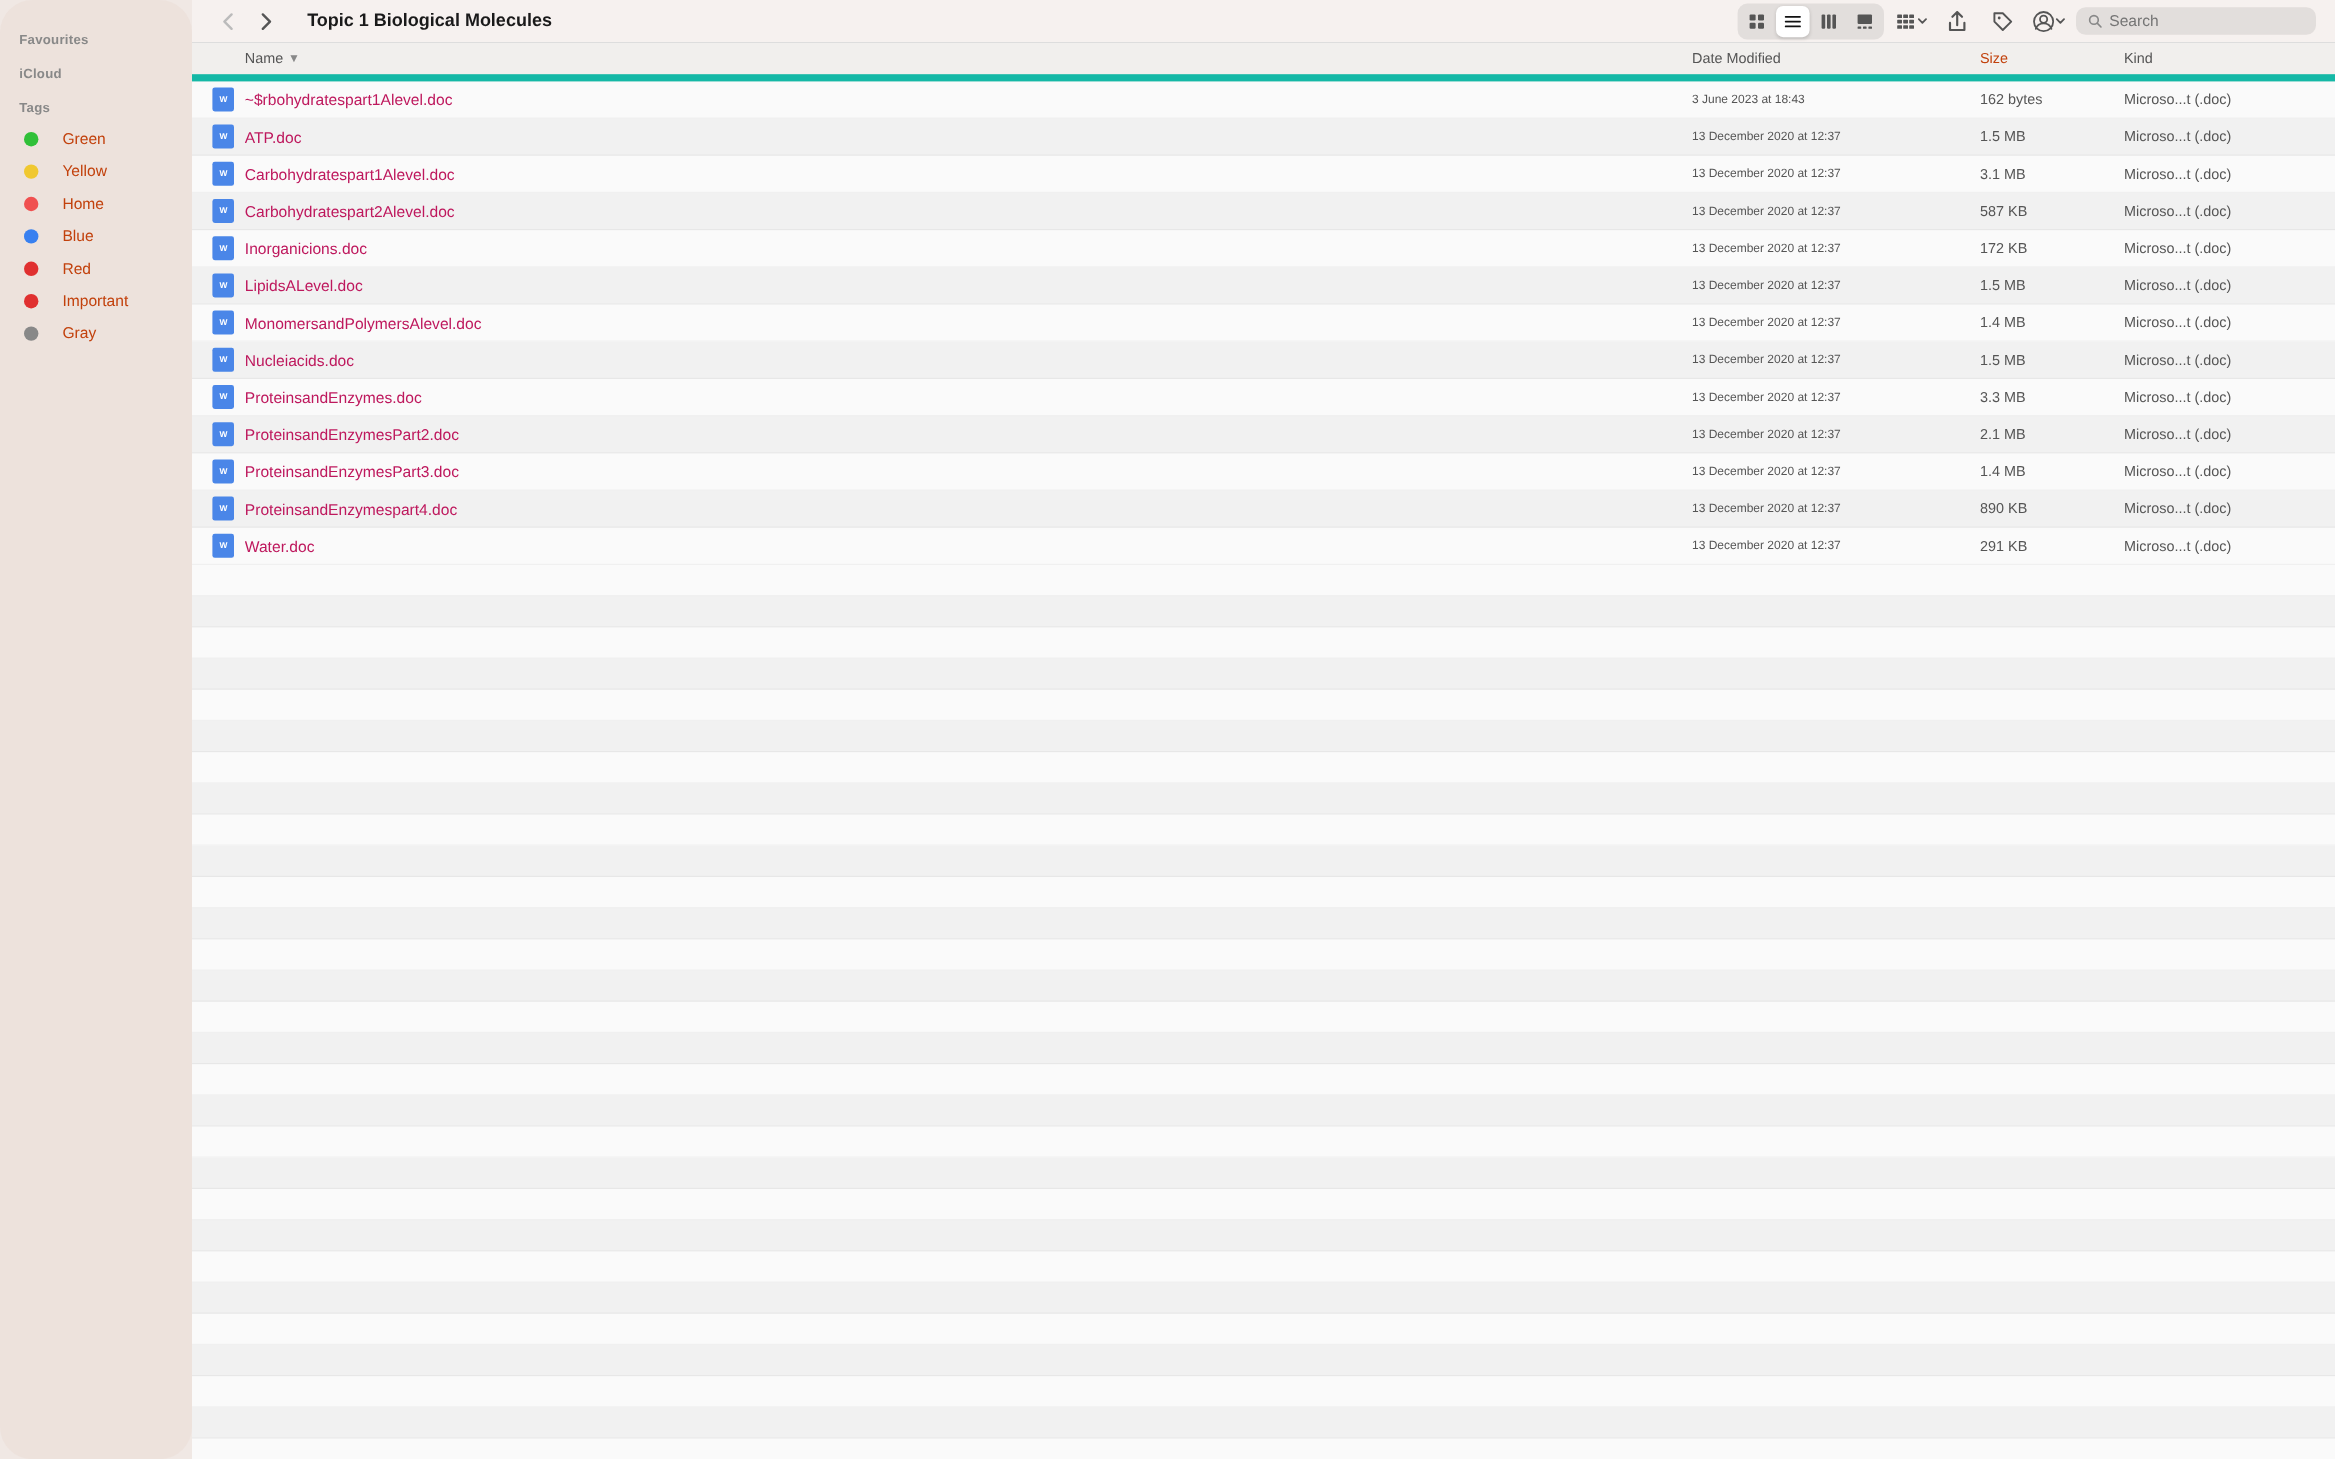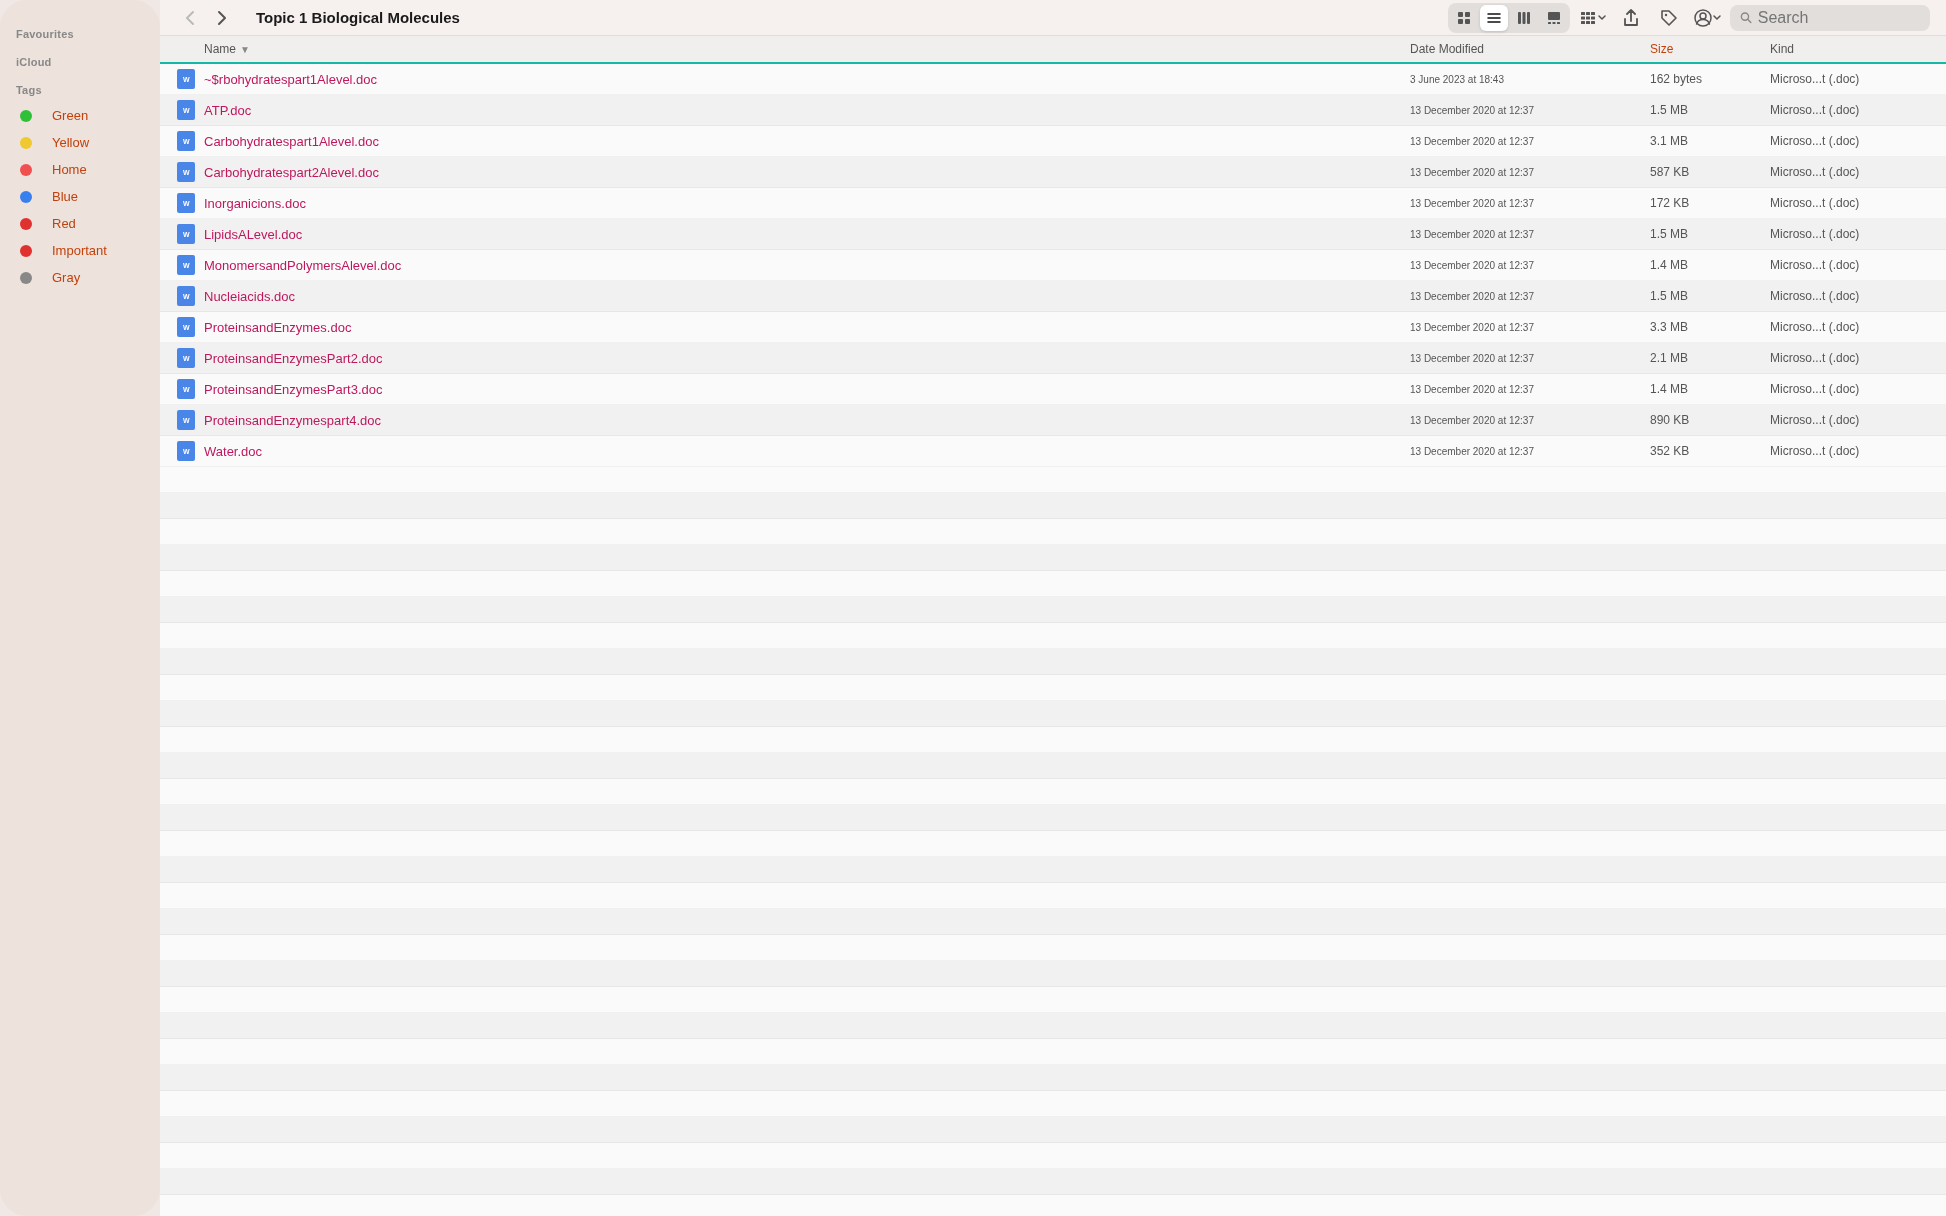--- a/index.html
+++ b/index.html
@@ -151,38 +151,38 @@
       align-items: center;
       background: rgba(0,0,0,0.08);
       border-radius: 8px;
       padding: 4px 10px;
       gap: 6px;
       width: 200px;
     }
     .search-box input {
       border: none;
       background: transparent;
-      font-size: 16px;
+      font-size: 13px;
       color: #333;
       outline: none;
       width: 100%;
     }
 
     
     .file-list {
       flex: 1;
       overflow-y: auto;
     }
 
     .file-list-header {
       display: flex;
       align-items: flex-end;
       padding: 6px 16px;
       background: rgba(240, 238, 236, 0.95);
-      border-bottom: 2px solid #14b8a6;
+      border-bottom: 6px solid #14b8a6;
       position: sticky;
       top: 0;
       z-index: 10;
     }
 
     .col-name {
       flex: 1;
       display: flex;
       align-items: center;
       gap: 4px;
@@ -570,21 +570,21 @@
     <div class="file-date">13 December 2020 at 12:37</div>
     <div class="file-size">890 KB</div>
     <div class="file-kind">Microsо...t (.doc)</div>
   </div>
         <div class="file-row">
     <div class="file-icon">
       <div class="doc-icon">W</div>
     </div>
     <div class="file-name">Water.doc</div>
     <div class="file-date">13 December 2020 at 12:37</div>
-    <div class="file-size">352 KB</div>
+    <div class="file-size">291 KB</div>
     <div class="file-kind">Microsо...t (.doc)</div>
   </div>
       </div>
 
     <div class="empty-rows" id="empty-rows">
         <div class="empty-row"></div>
         <div class="empty-row"></div>
         <div class="empty-row"></div>
         <div class="empty-row"></div>
         <div class="empty-row"></div>

